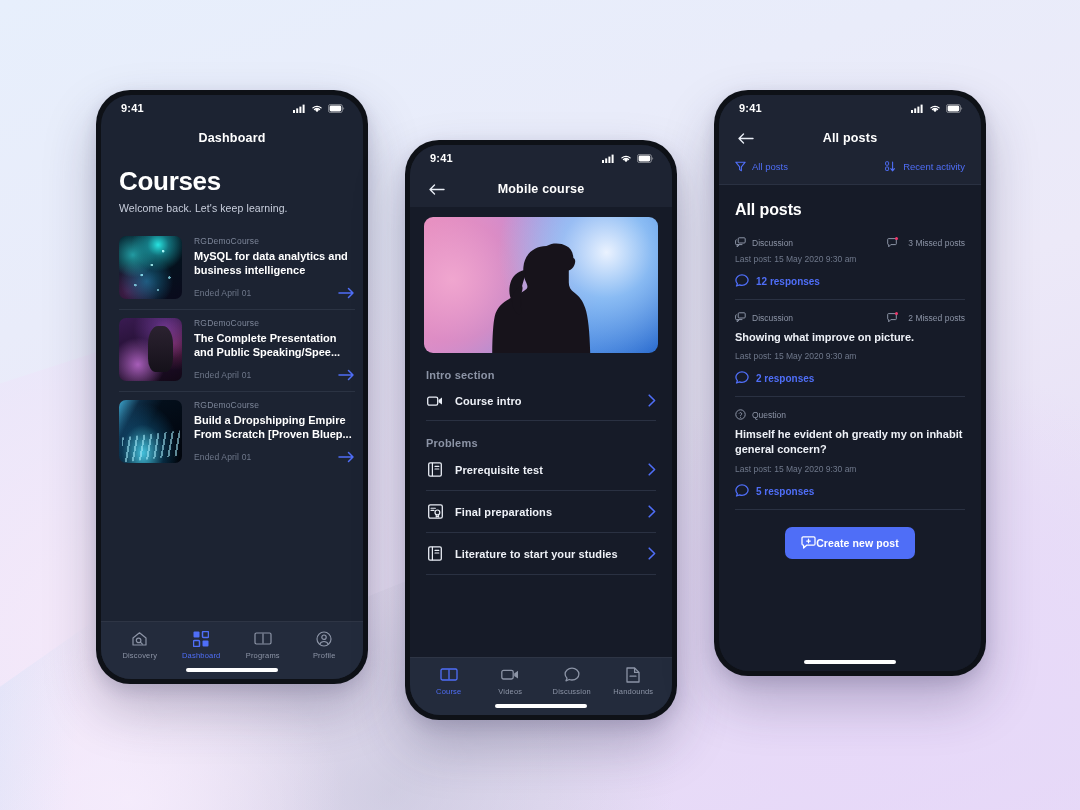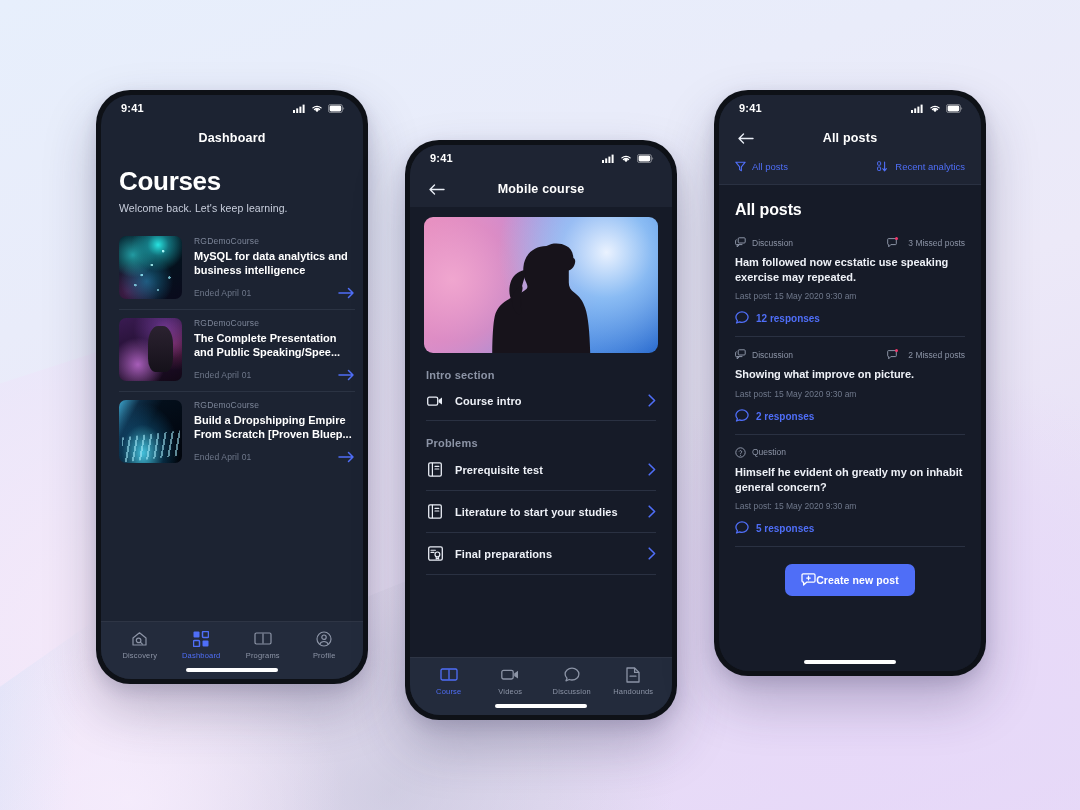--- a/index.html
+++ b/index.html
@@ -425,43 +425,43 @@
         </span>
         <span class="row-label">Prerequisite test</span>
         <span class="row-chev">
           <svg width="8" height="13" viewBox="0 0 8 13">
               <path d="M1.2 1.2 L6.6 6.5 L1.2 11.8" stroke="currentColor" stroke-width="1.6" fill="none" stroke-linecap="round" stroke-linejoin="round"></path>
             </svg>
         </span>
       </div>
       <div class="row-item">
         <span class="row-ico">
-          <svg width="14" height="15" viewBox="0 0 14 15">
-              <rect x="0.7" y="0.8" width="12.6" height="13.4" rx="1.4" fill="none" stroke="currentColor" stroke-width="1.3"></rect>
-              <path d="M4.4 0.8 V14.2" stroke="currentColor" stroke-width="1.2"></path>
-              <path d="M7 4.4 H10.8 M7 7 H10.8" stroke="currentColor" stroke-width="1.2" stroke-linecap="round"></path>
-            </svg>
-        </span>
-        <span class="row-label">Literature to start your studies</span>
-        <span class="row-chev">
-          <svg width="8" height="13" viewBox="0 0 8 13">
-              <path d="M1.2 1.2 L6.6 6.5 L1.2 11.8" stroke="currentColor" stroke-width="1.6" fill="none" stroke-linecap="round" stroke-linejoin="round"></path>
-            </svg>
-        </span>
-      </div>
-      <div class="row-item">
-        <span class="row-ico">
           <svg width="15" height="15" viewBox="0 0 15 15">
               <rect x="0.7" y="0.8" width="13.6" height="13.4" rx="1.6" fill="none" stroke="currentColor" stroke-width="1.3"></rect>
               <path d="M3 4.2 H7.4 M3 6.4 H6" stroke="currentColor" stroke-width="1.1" stroke-linecap="round"></path>
               <circle cx="9.4" cy="8.4" r="2.4" fill="none" stroke="currentColor" stroke-width="1.2"></circle>
               <path d="M8.2 10.4 V13 L9.4 12.2 L10.6 13 V10.4" fill="none" stroke="currentColor" stroke-width="1.1" stroke-linejoin="round"></path>
             </svg>
         </span>
         <span class="row-label">Final preparations</span>
+        <span class="row-chev">
+          <svg width="8" height="13" viewBox="0 0 8 13">
+              <path d="M1.2 1.2 L6.6 6.5 L1.2 11.8" stroke="currentColor" stroke-width="1.6" fill="none" stroke-linecap="round" stroke-linejoin="round"></path>
+            </svg>
+        </span>
+      </div>
+      <div class="row-item">
+        <span class="row-ico">
+          <svg width="14" height="15" viewBox="0 0 14 15">
+              <rect x="0.7" y="0.8" width="12.6" height="13.4" rx="1.4" fill="none" stroke="currentColor" stroke-width="1.3"></rect>
+              <path d="M4.4 0.8 V14.2" stroke="currentColor" stroke-width="1.2"></path>
+              <path d="M7 4.4 H10.8 M7 7 H10.8" stroke="currentColor" stroke-width="1.2" stroke-linecap="round"></path>
+            </svg>
+        </span>
+        <span class="row-label">Literature to start your studies</span>
         <span class="row-chev">
           <svg width="8" height="13" viewBox="0 0 8 13">
               <path d="M1.2 1.2 L6.6 6.5 L1.2 11.8" stroke="currentColor" stroke-width="1.6" fill="none" stroke-linecap="round" stroke-linejoin="round"></path>
             </svg>
         </span>
       </div>
     </div>
 
     <div style="flex:1 1 auto"></div>
 
@@ -550,21 +550,21 @@
             <path d="M0.8 1.2 H10.2 L6.4 5.8 V9.8 L4.6 8.6 V5.8 Z" fill="none" stroke="currentColor" stroke-width="1.1" stroke-linejoin="round"></path>
           </svg>
         <span>All posts</span>
       </span>
       <span class="filter-btn">
         <svg width="12" height="11" viewBox="0 0 12 11">
             <rect x="0.6" y="0.8" width="3" height="3.4" rx="0.6" fill="none" stroke="currentColor" stroke-width="1"></rect>
             <rect x="0.6" y="6" width="3" height="3.4" rx="0.6" fill="none" stroke="currentColor" stroke-width="1"></rect>
             <path d="M7.6 1 V9.6 M5.8 7.6 L7.6 9.8 L9.4 7.6" stroke="currentColor" stroke-width="1.1" fill="none" stroke-linecap="round" stroke-linejoin="round"></path>
           </svg>
-        <span>Recent analytics</span>
+        <span>Recent activity</span>
       </span>
     </div>
 
     <div class="posts-body">
       <div class="posts-h1">All posts</div>
 
       <div class="post-card">
         <div class="post-head">
           <span class="post-kind">
             <svg width="11" height="11" viewBox="0 0 11 11">
@@ -577,21 +577,20 @@
           <span class="post-missed">
             <span style="position:relative;display:flex">
               <svg width="10" height="10" viewBox="0 0 10 10">
                   <path d="M0.7 1.4 a0.8 0.8 0 0 1 0.8 -0.8 H8.5 a0.8 0.8 0 0 1 0.8 0.8 V5.8 a0.8 0.8 0 0 1 -0.8 0.8 H3.8 L1.7 8.8 V6.6 H1.5 a0.8 0.8 0 0 1 -0.8 -0.8 Z" fill="none" stroke="currentColor" stroke-width="1" stroke-linejoin="round"></path>
                 </svg>
               <span class="red-dot"></span>
             </span>
             <span>3 Missed posts</span>
           </span>
         </div>
-        <div class="post-title">Ham followed now ecstatic use speaking exercise may repeated.</div>
         <div class="post-last">Last post: 15 May 2020 9:30 am</div>
         <div class="post-resp">
           <svg width="14" height="13" viewBox="0 0 14 13">
               <path d="M7 0.9 c3.4 0 6.1 2.3 6.1 5.2 c0 2.9 -2.7 5.2 -6.1 5.2 c-0.9 0 -1.7 -0.2 -2.5 -0.5 L1.5 12 l0.9 -2.3 C1.4 8.8 0.9 7.7 0.9 6.1 C0.9 3.2 3.6 0.9 7 0.9 z" fill="none" stroke="currentColor" stroke-width="1.3" stroke-linejoin="round"></path>
             </svg>
           <span>12 responses</span>
         </div>
       </div>
 
       <div class="post-card">

